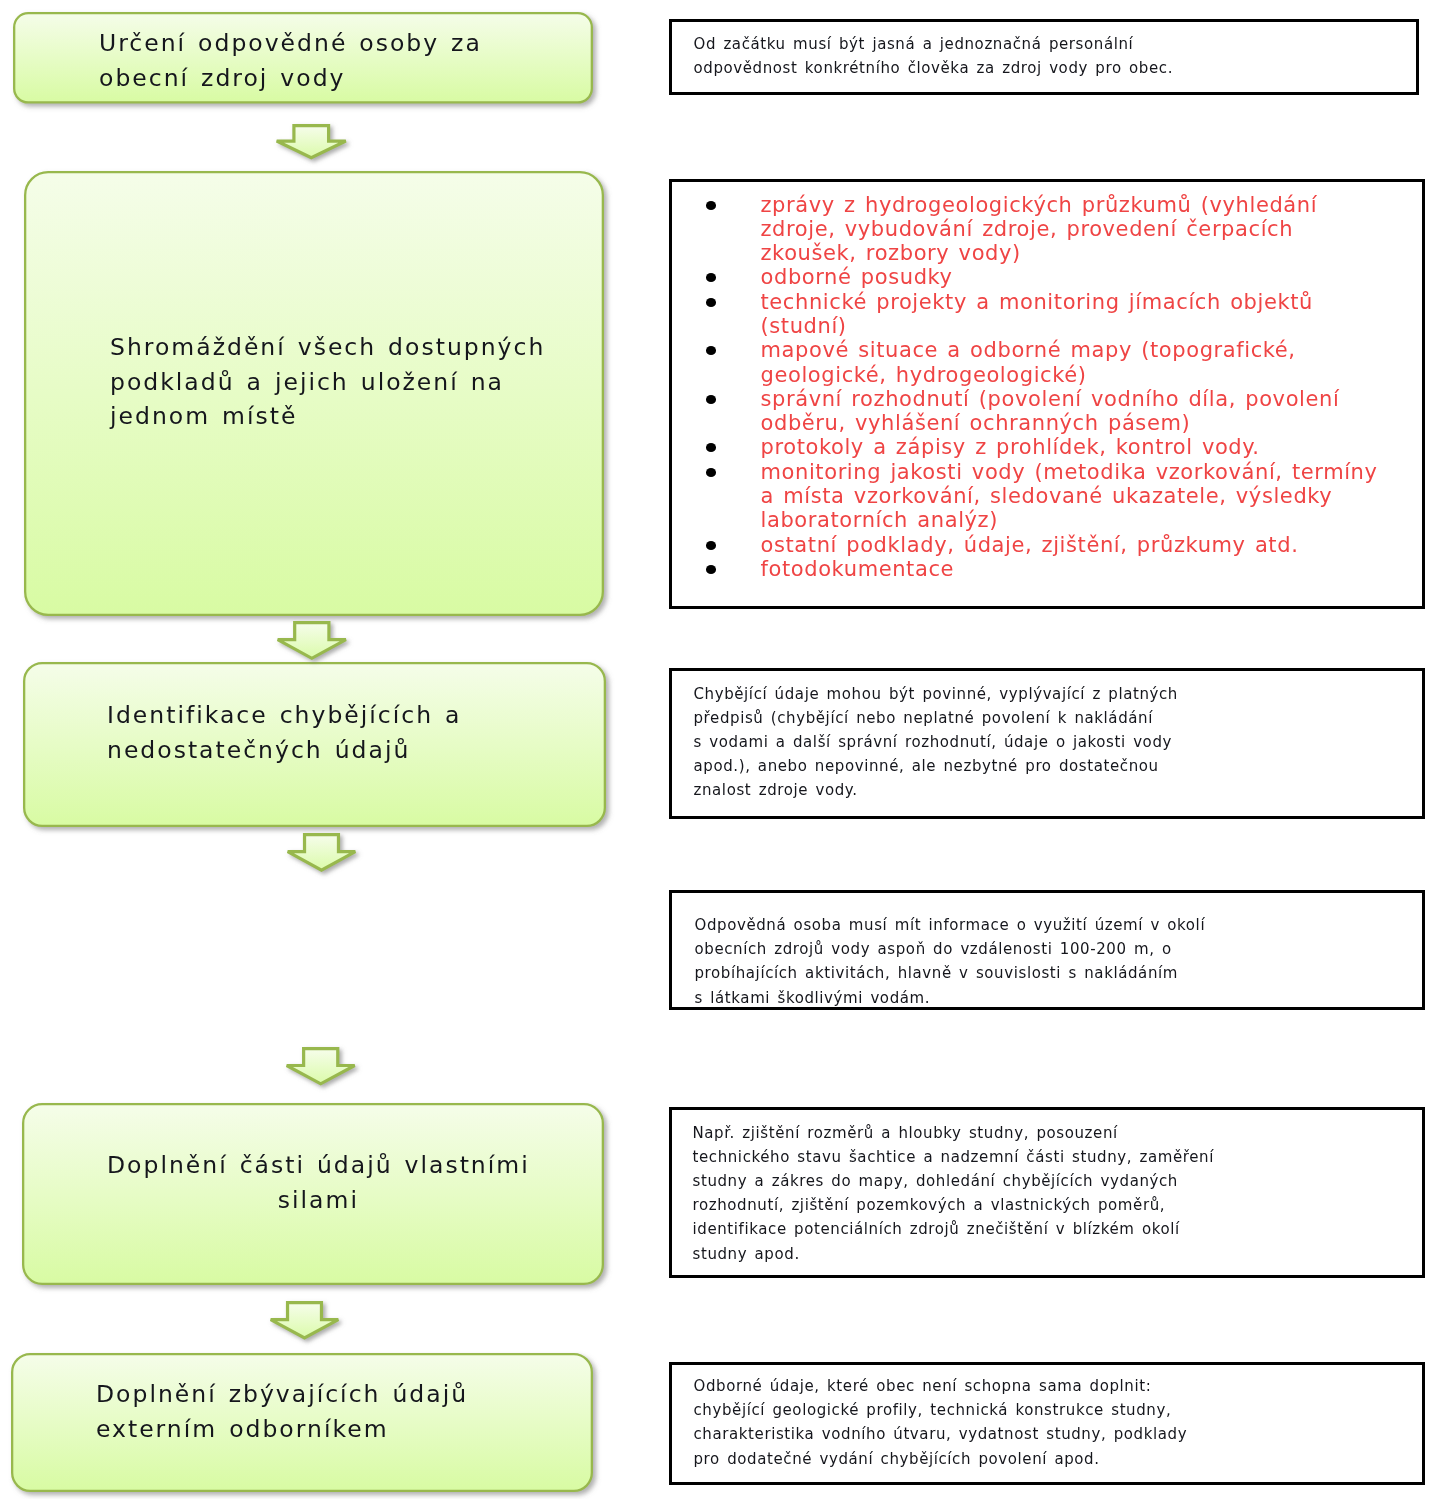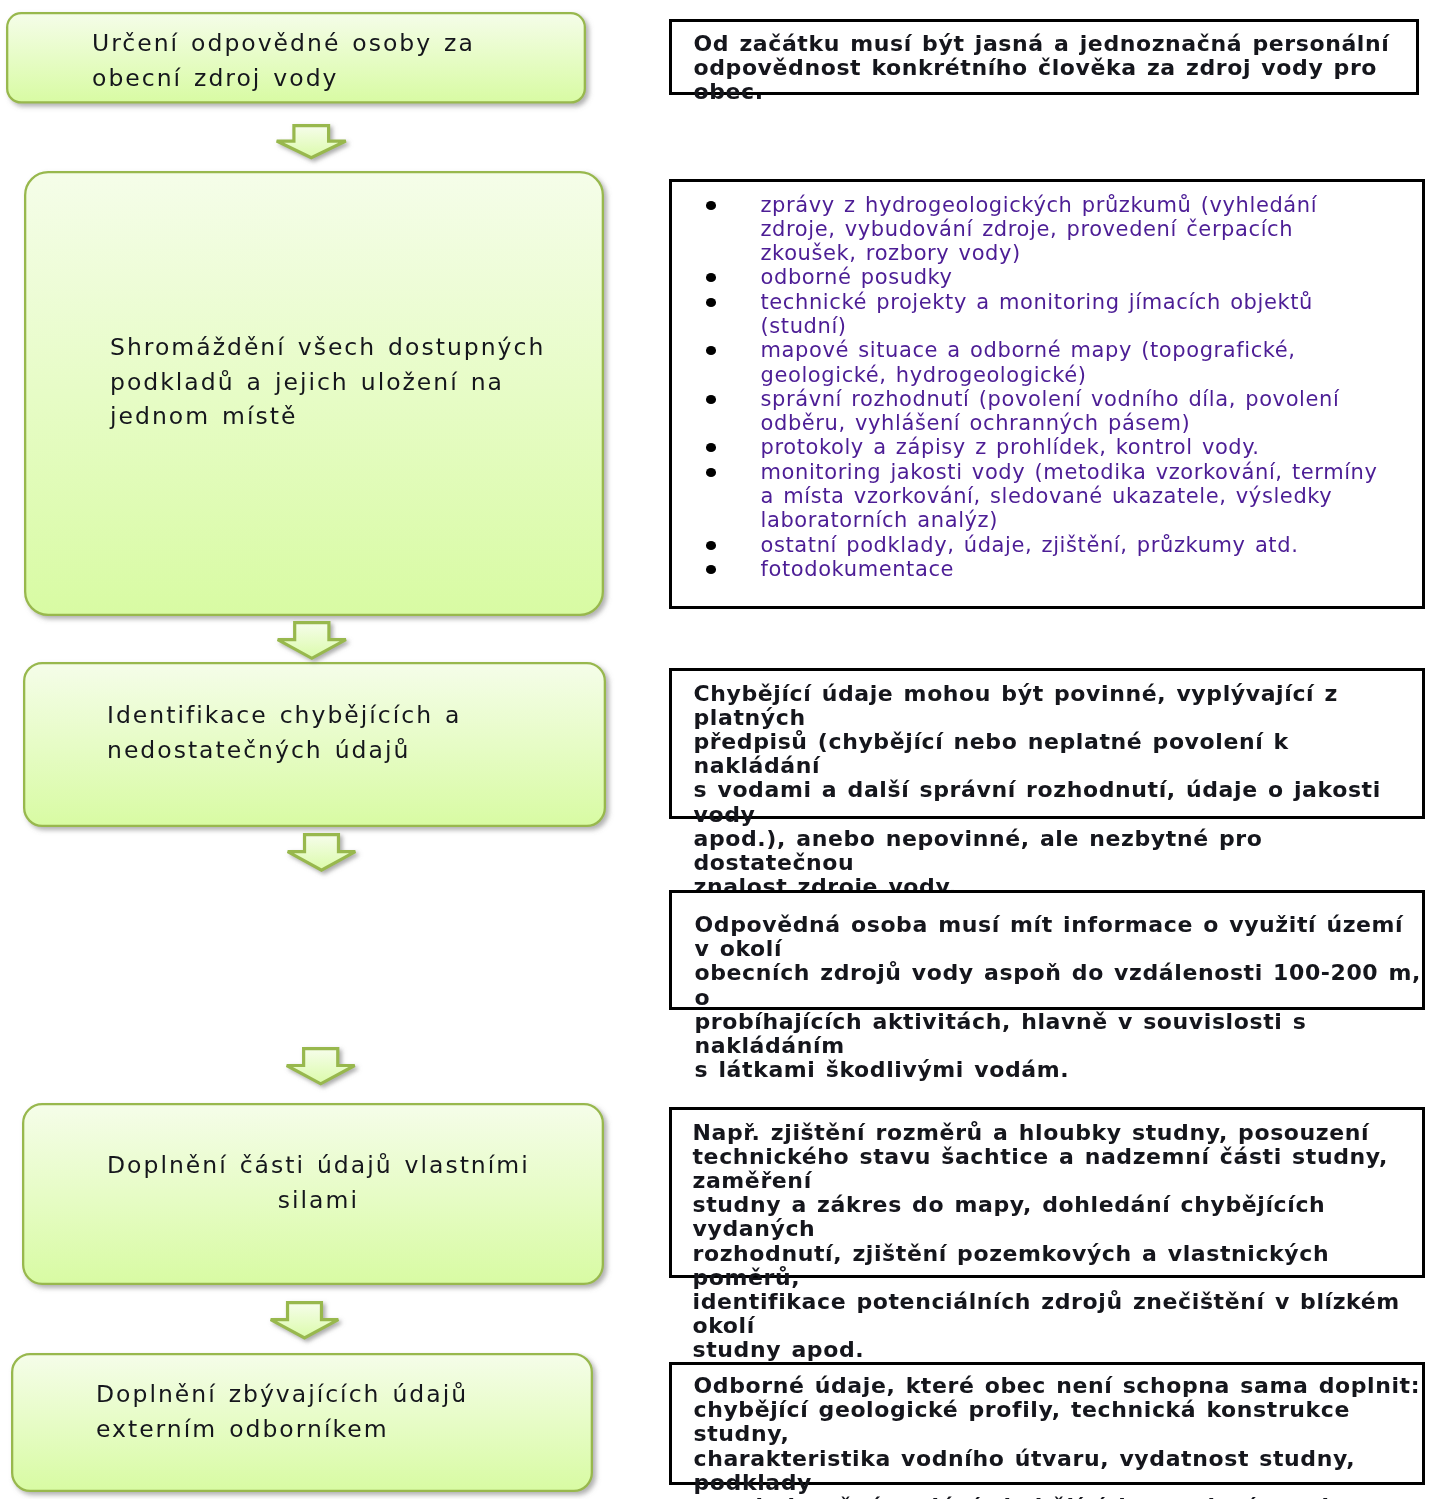--- a/index.html
+++ b/index.html
@@ -8,37 +8,37 @@
 
   
   .gbox{position:absolute;}
   .gbox svg{position:absolute;left:0;top:0;overflow:visible;}
   .gtext{position:absolute;font-family:"DejaVu Sans",sans-serif;font-size:23.5px;
          color:#15161c;line-height:34.5px;white-space:pre-line;
          letter-spacing:2px;word-spacing:2.5px;}
 
   
   .wbox{position:absolute;box-sizing:border-box;border:3.1px solid #000000;background:#fff;}
-  .wtext{position:absolute;font-family:"DejaVu Sans",sans-serif;font-size:22px;
+  .wtext{position:absolute;font-family:"DejaVu Sans",sans-serif;font-size:15px;
          color:#15161c;line-height:24.2px;white-space:pre-line;
-         letter-spacing:0.6px;word-spacing:2px;font-weight:bold;}
+         letter-spacing:0.6px;word-spacing:2px;}
   .blist{position:absolute;margin:0;padding:0;list-style:none;}
   .blist li{position:relative;font-family:"DejaVu Sans",sans-serif;font-size:21px;
-            color:#4c1d95;line-height:24.3px;white-space:pre-line;
+            color:#ef4444;line-height:24.3px;white-space:pre-line;
             letter-spacing:0.6px;word-spacing:2px;}
   .blist li .bul{position:absolute;left:-55px;top:8px;width:10.5px;height:9px;
             border-radius:50%;background:#000;font-size:0;line-height:0;letter-spacing:0;}
 
   .arrow{position:absolute;}
 </style>
 </head>
 <body>
 
 <div id="stage">
-    <div class="gbox" style="left: 6px; top: 12px; width: 580px; height: 80px; text-decoration: underline;">
+    <div class="gbox" style="left: 13px; top: 12px; width: 580px; height: 80px; text-decoration: underline;">
       <svg width="580" height="91.6" viewBox="0 0 580 91.6">
         <defs>
           <linearGradient id="gb0" x1="0" y1="0" x2="0" y2="1">
             <stop offset="0" stop-color="#f5fde9"></stop>
             <stop offset="1" stop-color="#d8fba3"></stop>
           </linearGradient>
           <filter id="sh0" x="-30%" y="-30%" width="180%" height="180%">
             <feDropShadow dx="3" dy="3" stdDeviation="2.4" flood-color="#6e6e6e" flood-opacity="0.55"></feDropShadow>
           </filter>
         </defs>

